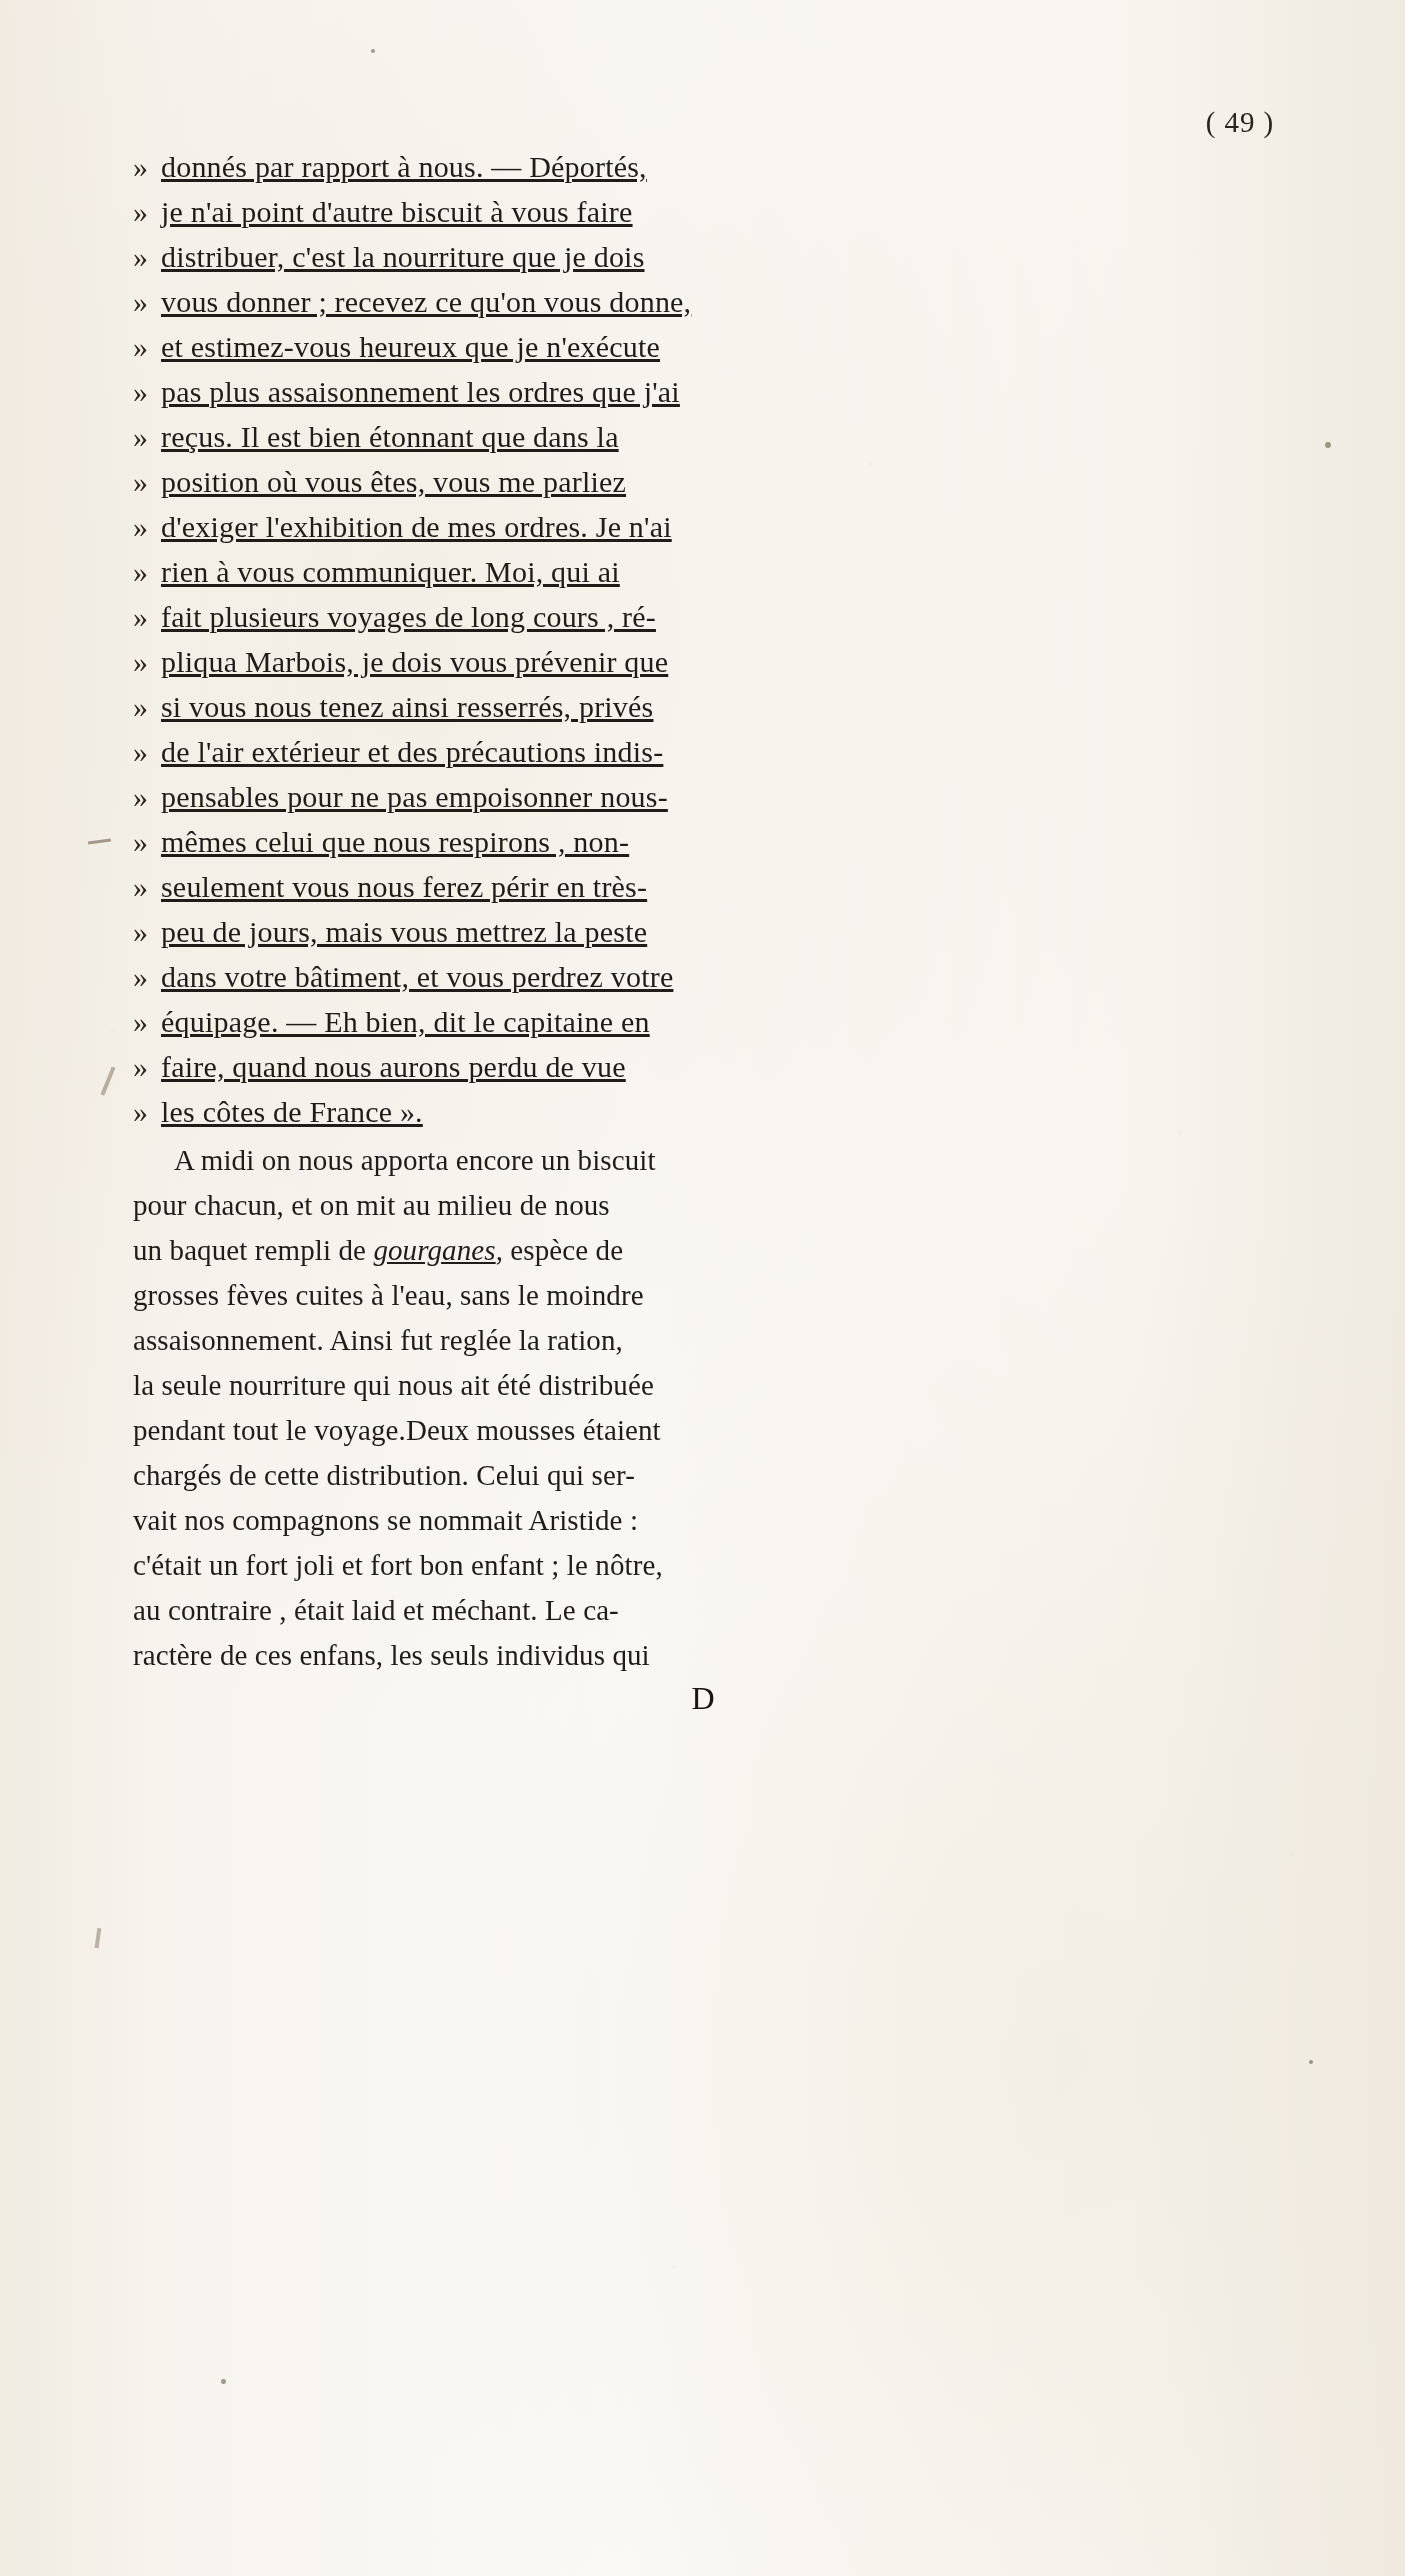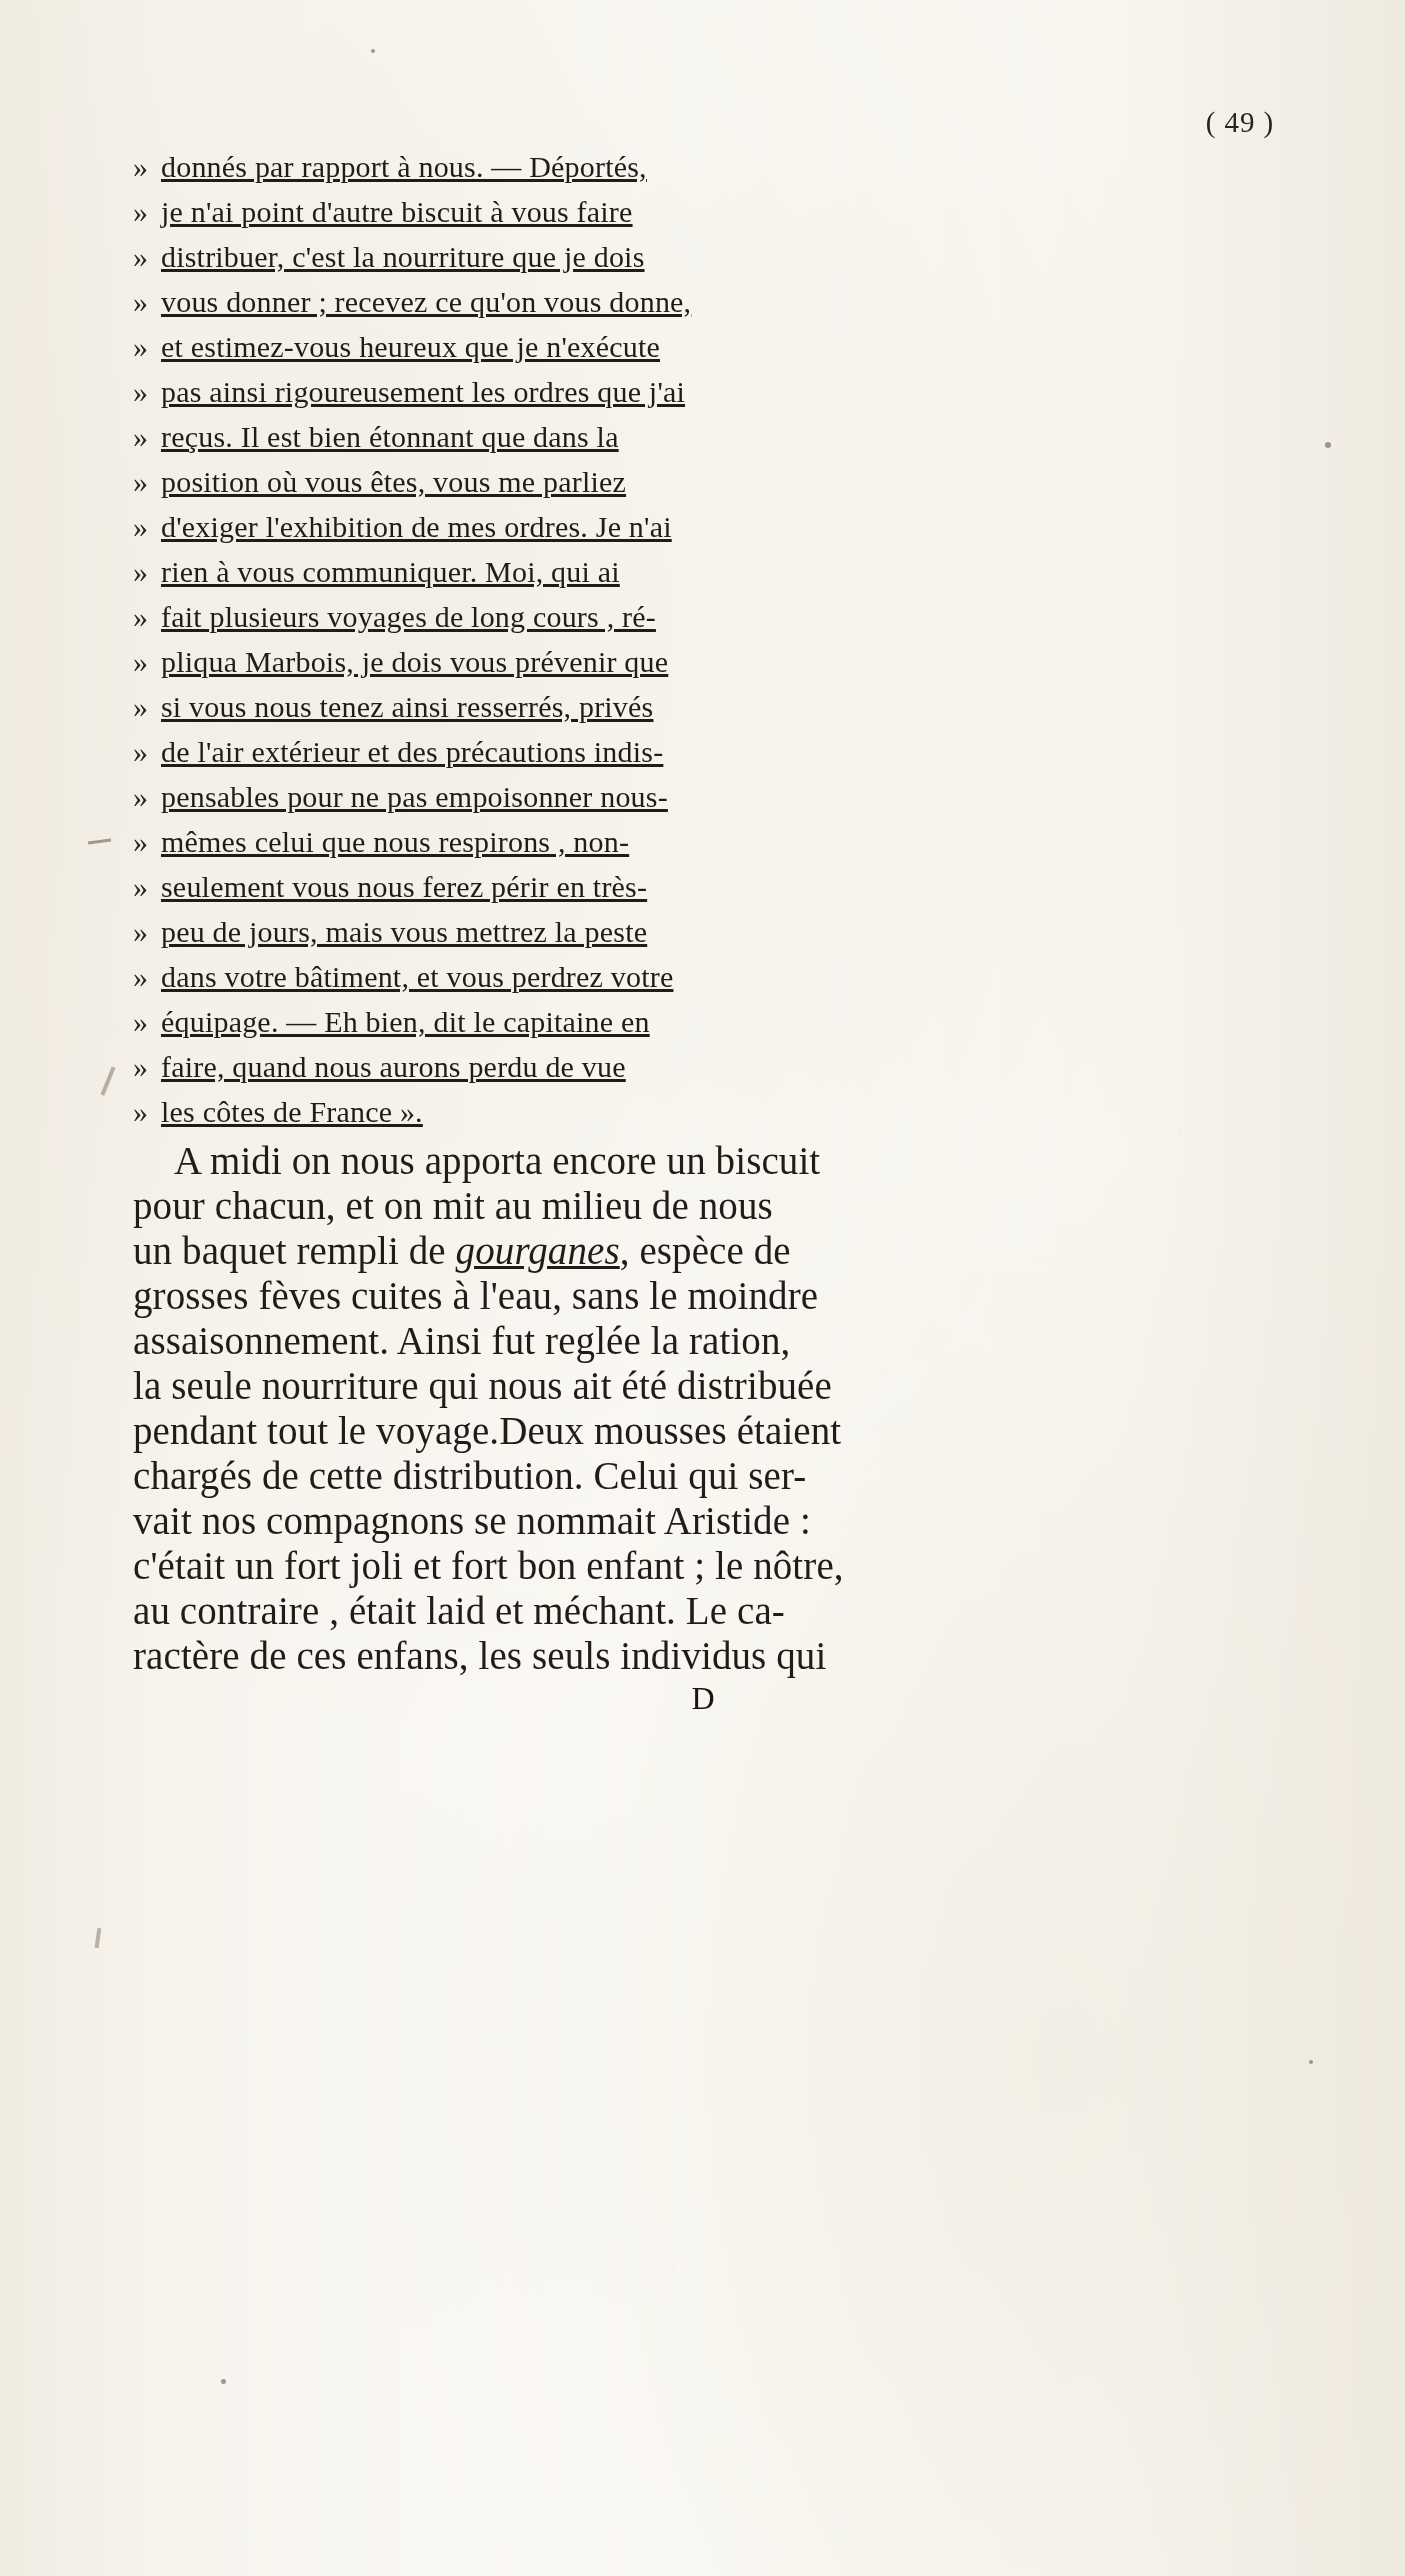--- a/index.html
+++ b/index.html
@@ -65,21 +65,21 @@
     display: block;
     letter-spacing: 0.2px;
   }
   .q-mark {
     display: inline-block;
     width: 28px;
     color: #2b2420;
   }
 
   .para {
-    font-size: 39px;
+    font-size: 29px;
     line-height: 45px;
     margin-top: 3.5px;
     color: #211c18;
     text-align: justify;
   }
   .para .first {
     padding-left: 41px;
   }
   .p-line {
     display: block;
@@ -141,21 +141,21 @@
   <div class="text-block">
 
     <div class="page-number">( 49 )</div>
 
     <div class="quoted-lines">
       <span class="q-line"><span class="q-mark">»</span><span>donnés par rapport à nous. — Déportés,</span></span>
       <span class="q-line"><span class="q-mark">»</span><span>je n'ai point d'autre biscuit à vous faire</span></span>
       <span class="q-line"><span class="q-mark">»</span><span>distribuer, c'est la nourriture que je dois</span></span>
       <span class="q-line"><span class="q-mark">»</span><span>vous donner ; recevez ce qu'on vous donne,</span></span>
       <span class="q-line"><span class="q-mark">»</span><span>et estimez-vous heureux que je n'exécute</span></span>
-      <span class="q-line"><span class="q-mark">»</span><span>pas ainsi rigoureusement les ordres que j'ai</span></span>
+      <span class="q-line"><span class="q-mark">»</span><span>pas plus assaisonnement les ordres que j'ai</span></span>
       <span class="q-line"><span class="q-mark">»</span><span>reçus. Il est bien étonnant que dans la</span></span>
       <span class="q-line"><span class="q-mark">»</span><span>position où vous êtes, vous me parliez</span></span>
       <span class="q-line"><span class="q-mark">»</span><span>d'exiger l'exhibition de mes ordres. Je n'ai</span></span>
       <span class="q-line"><span class="q-mark">»</span><span>rien à vous communiquer. Moi, qui ai</span></span>
       <span class="q-line"><span class="q-mark">»</span><span>fait plusieurs voyages de long cours , ré-</span></span>
       <span class="q-line"><span class="q-mark">»</span><span>pliqua Marbois, je dois vous prévenir que</span></span>
       <span class="q-line"><span class="q-mark">»</span><span>si vous nous tenez ainsi resserrés, privés</span></span>
       <span class="q-line"><span class="q-mark">»</span><span>de l'air extérieur et des précautions indis-</span></span>
       <span class="q-line"><span class="q-mark">»</span><span>pensables pour ne pas empoisonner nous-</span></span>
       <span class="q-line"><span class="q-mark">»</span><span>mêmes celui que nous respirons , non-</span></span>

